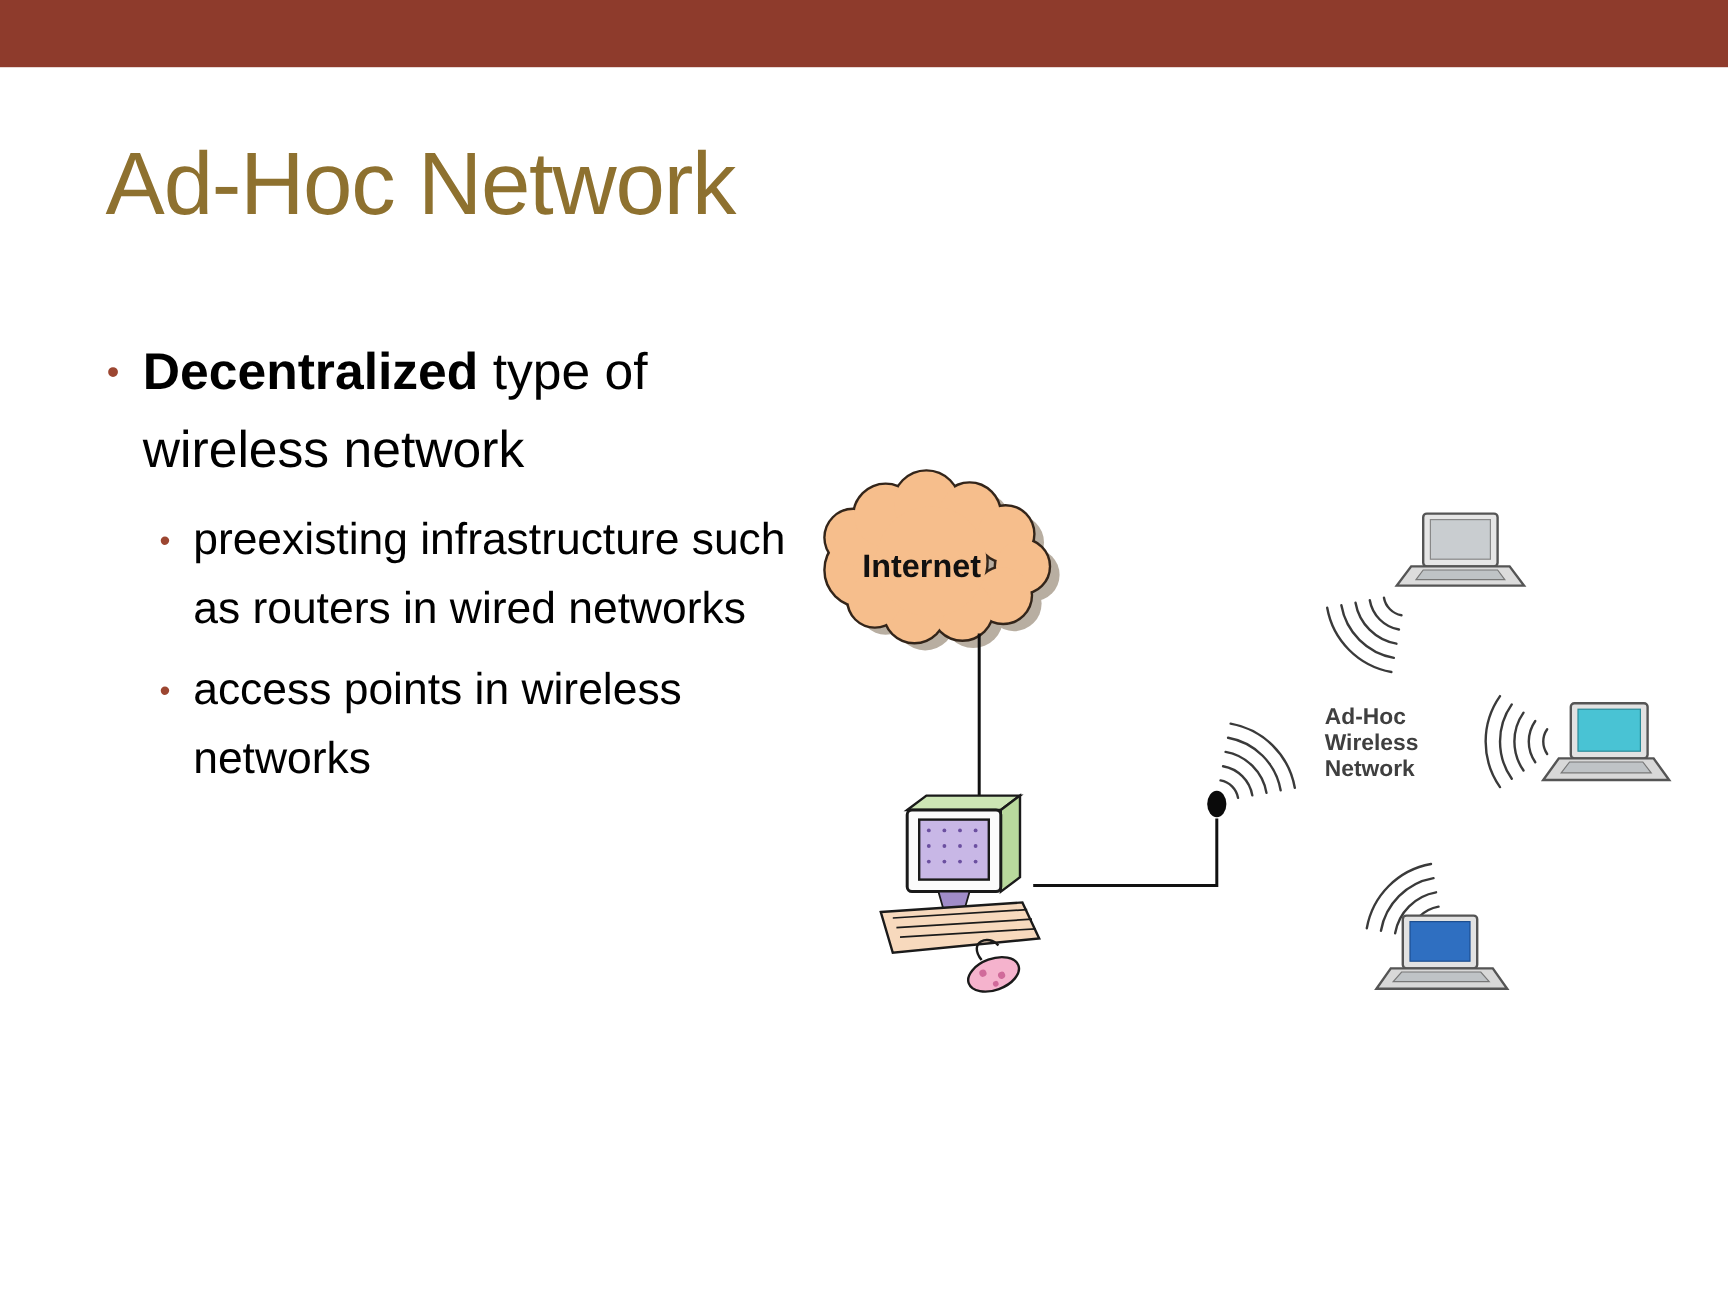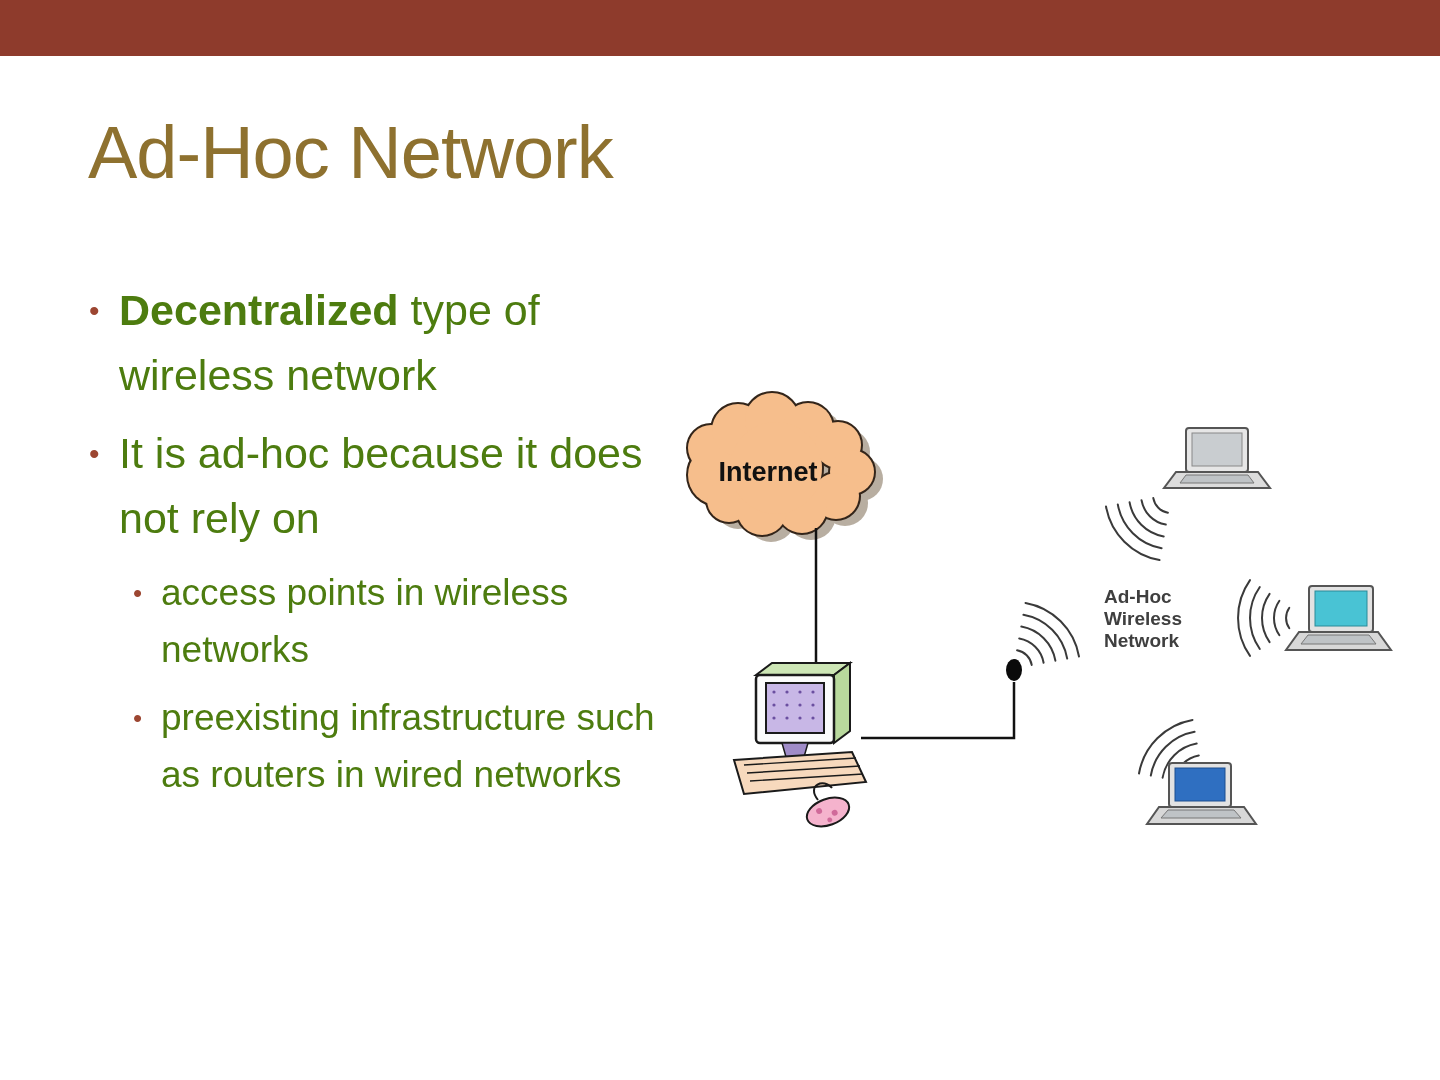--- a/index.html
+++ b/index.html
@@ -14,21 +14,21 @@
     position:absolute; top:0; left:0; width:1440px; height:56px;
     background:#8e3b2c;
   }
   .title {
     position:absolute; top:110px; left:88px;
     font-size:74px; font-weight:400; color:#8e712f;
     letter-spacing:-1px;
   }
   .bullets {
     position:absolute; top:278px; left:85px; width:610px;
-    color:#4d7c0f;
+    color:#000000;
   }
   .li1 {
     position:relative; font-size:43px; line-height:1.5;
     padding-left:34px; margin-bottom:14px;
   }
   .li1::before {
     content:"\2022";
     position:absolute; left:4px; top:3px;
     color:#9c4631; font-size:30px; line-height:2.0;
   }
@@ -53,28 +53,25 @@
 <div class="slide">
 
   <div class="top-bar"></div>
 
   <h1 class="title">Ad-Hoc Network</h1>
 
   <div class="bullets">
     <div class="li1">
       <span class="b">Decentralized</span><span> type of wireless network</span>
     </div>
-    <div class="li1">
-      <span class="b"></span><span>It is ad-hoc because it does not rely on</span>
+    <div class="li2">
+      <span>preexisting infrastructure such as routers in wired networks</span>
     </div>
     <div class="li2">
       <span>access points in wireless networks</span>
-    </div>
-    <div class="li2">
-      <span>preexisting infrastructure such as routers in wired networks</span>
     </div>
   </div>
 
   <div class="diagram">
     <svg width="750" height="500" viewBox="0 0 750 500">
 
       <defs>
         <g id="cloud-circles">
           <circle cx="62" cy="95" r="30"></circle>
           <circle cx="55" cy="68" r="23"></circle>

